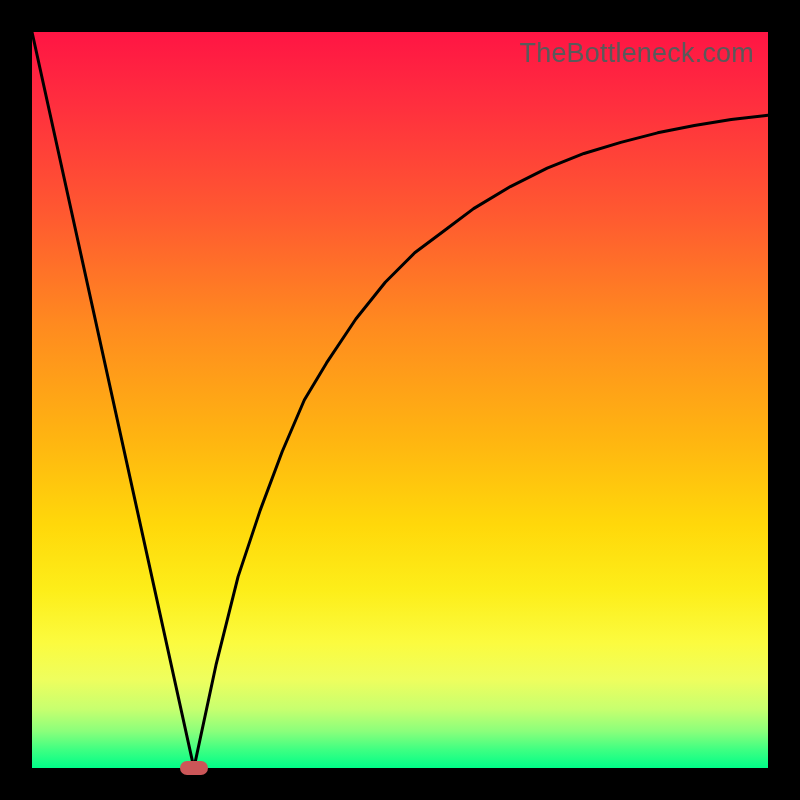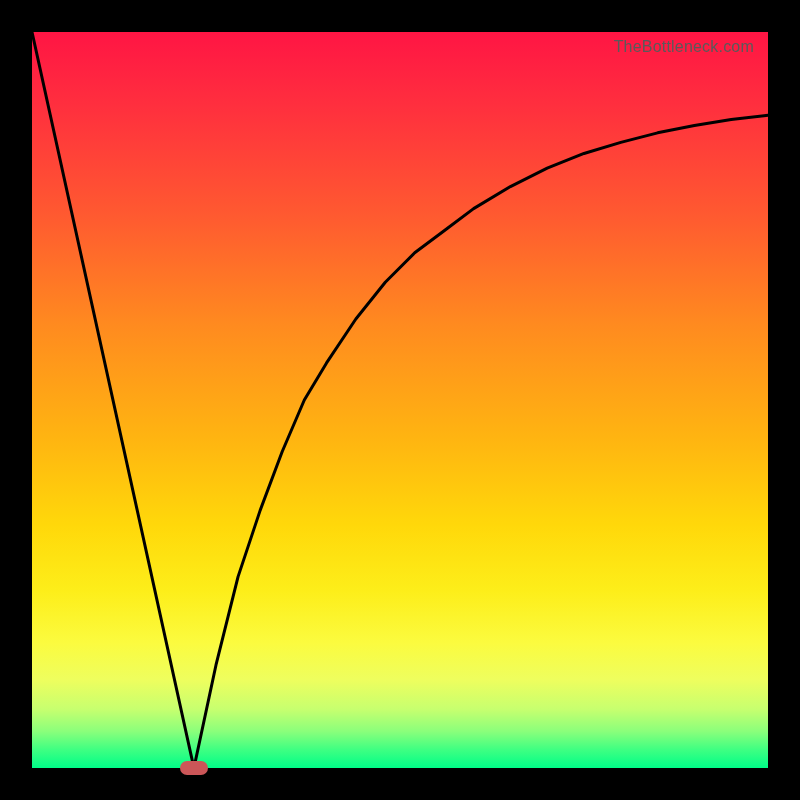--- a/index.html
+++ b/index.html
@@ -38,21 +38,21 @@
       #8bff7b 95%,
       #3fff82 97.5%,
       #00fd88 100%
     );
   }
   .watermark {
     position: absolute;
     top: 6px;
     right: 14px;
     color: #5a5a5a;
-    font-size: 16px;
+    font-size: 27px;
     font-weight: 400;
     letter-spacing: 0.2px;
     user-select: none;
   }
   svg.curve {
     position: absolute;
     left: 0; top: 0;
     width: 100%;
     height: 100%;
     overflow: visible;

